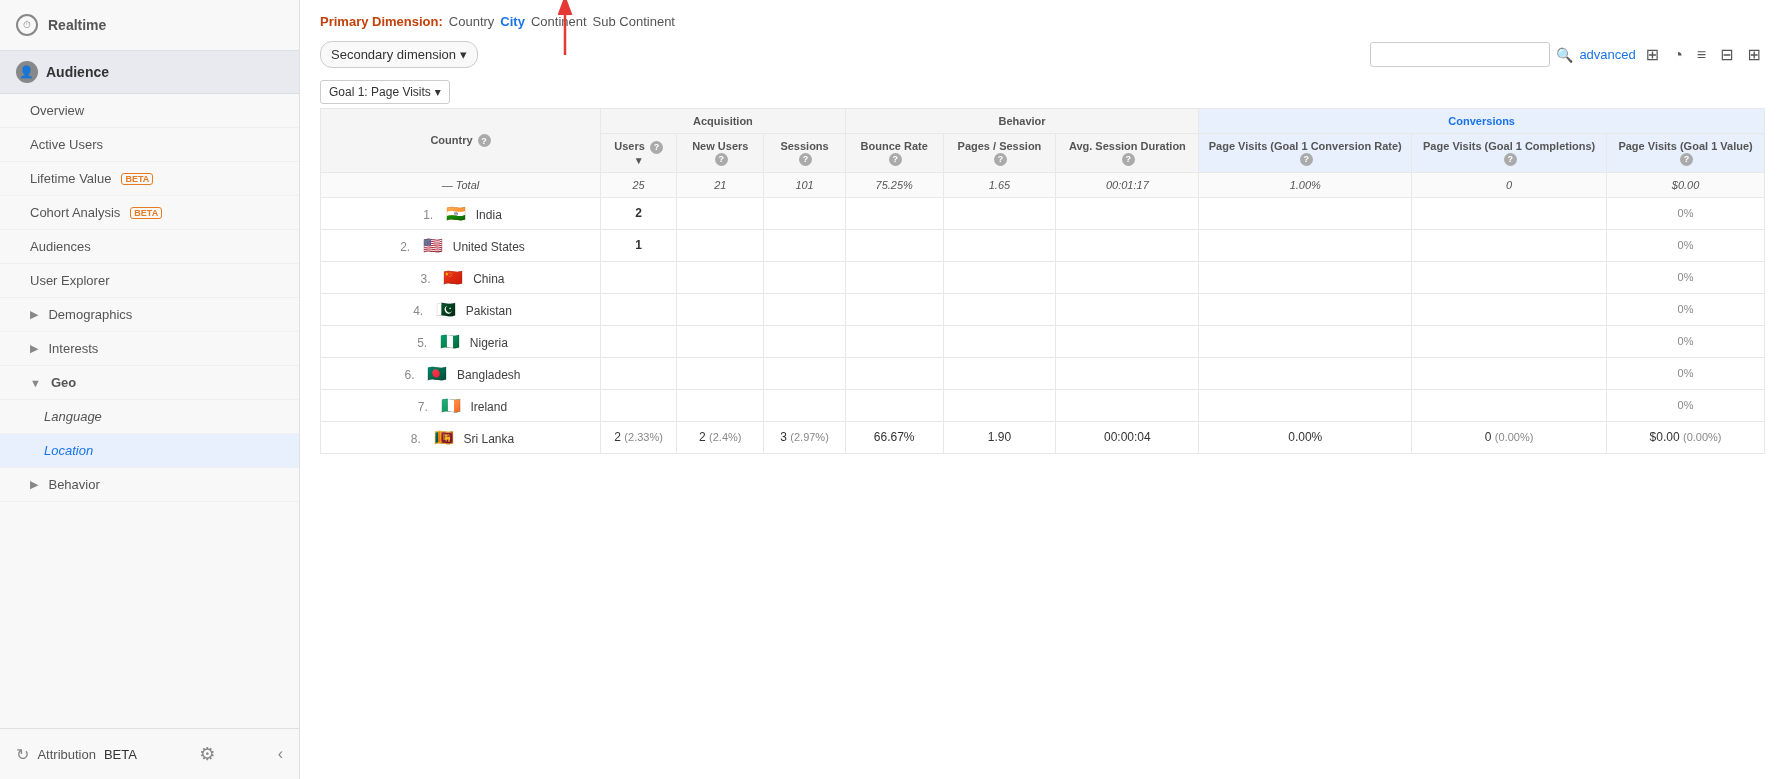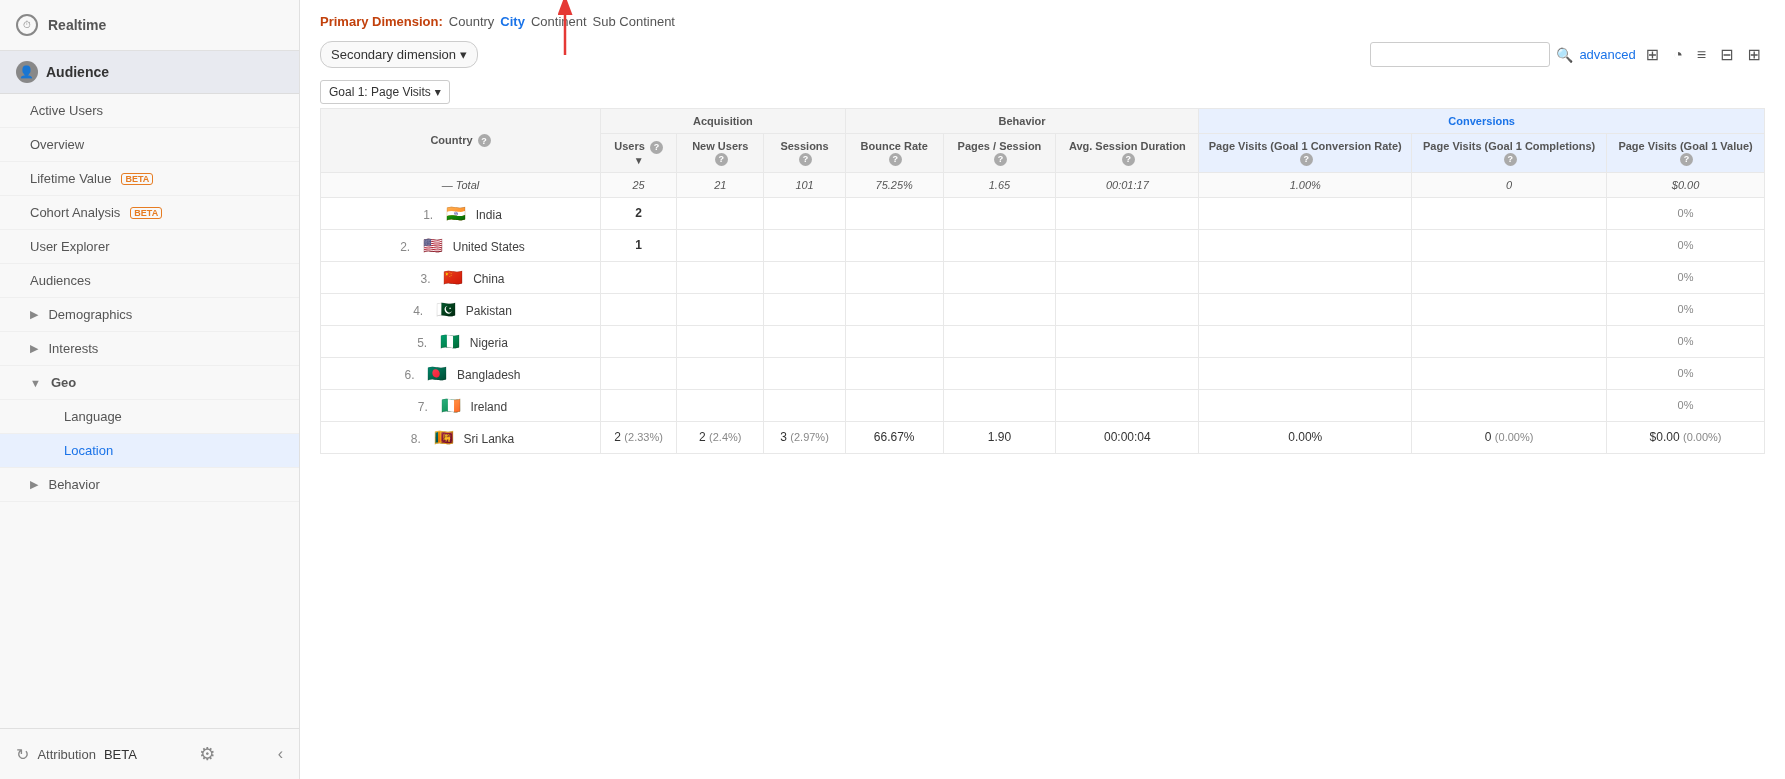--- a/index.html
+++ b/index.html
@@ -57,21 +57,21 @@
       font-size: 13px;
       border-bottom: 1px solid #efefef;
       display: flex; align-items: center; gap: 6px;
     }
     .sidebar-item.active { background: #e8f0fe; color: #1a73e8; font-weight: 500; }
     .sidebar-item .beta-badge {
       font-size: 9px; color: #e67c22; border: 1px solid #e67c22; border-radius: 3px;
       padding: 0 3px; margin-left: 4px; font-weight: 700;
     }
     .sidebar-item-arrow { font-size: 11px; color: #888; margin-right: 4px; }
-    .sidebar-item.indented { padding-left: 64px; }
+    .sidebar-item.indented { padding-left: 44px; font-style: italic; }
     .sidebar-item.active-parent { font-weight: 600; }
 
     .sidebar-footer {
       margin-top: auto;
       padding: 14px 16px;
       display: flex;
       align-items: center;
       justify-content: space-between;
       border-top: 1px solid #e0e0e0;
     }
@@ -190,38 +190,38 @@
     <span class="sidebar-title">Realtime</span>
   </div>
 
   <div class="sidebar-section-header">
     <div class="avatar-icon">👤</div>
     <span class="section-label">Audience</span>
   </div>
 
   <div class="sidebar-section">
     <div class="sidebar-item">
+      <span>Overview</span>
+    </div>
+    <div class="sidebar-item">
       <span>Active Users</span>
-    </div>
-    <div class="sidebar-item">
-      <span>Overview</span>
     </div>
     <div class="sidebar-item">
       <span>Lifetime Value</span>
       <span class="beta-badge">BETA</span>
     </div>
     <div class="sidebar-item">
       <span>Cohort Analysis</span>
       <span class="beta-badge">BETA</span>
     </div>
     <div class="sidebar-item">
+      <span>Audiences</span>
+    </div>
+    <div class="sidebar-item">
       <span>User Explorer</span>
-    </div>
-    <div class="sidebar-item">
-      <span>Audiences</span>
     </div>
     <div class="sidebar-item">
       <span class="sidebar-item-arrow">▶</span>
       <span>Demographics</span>
     </div>
     <div class="sidebar-item">
       <span class="sidebar-item-arrow">▶</span>
       <span>Interests</span>
     </div>
     <div class="sidebar-item active-parent" style="font-weight:600;">

